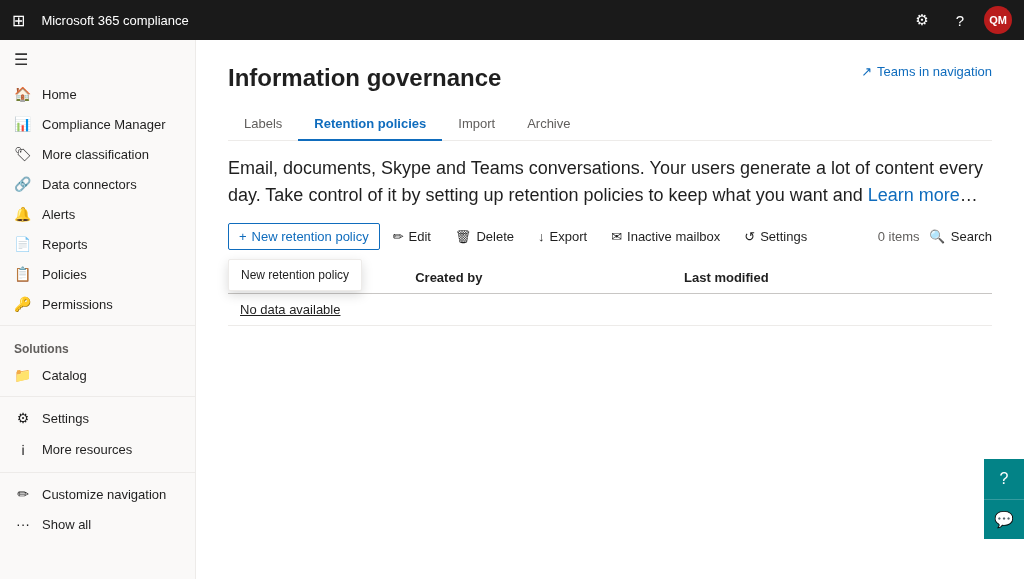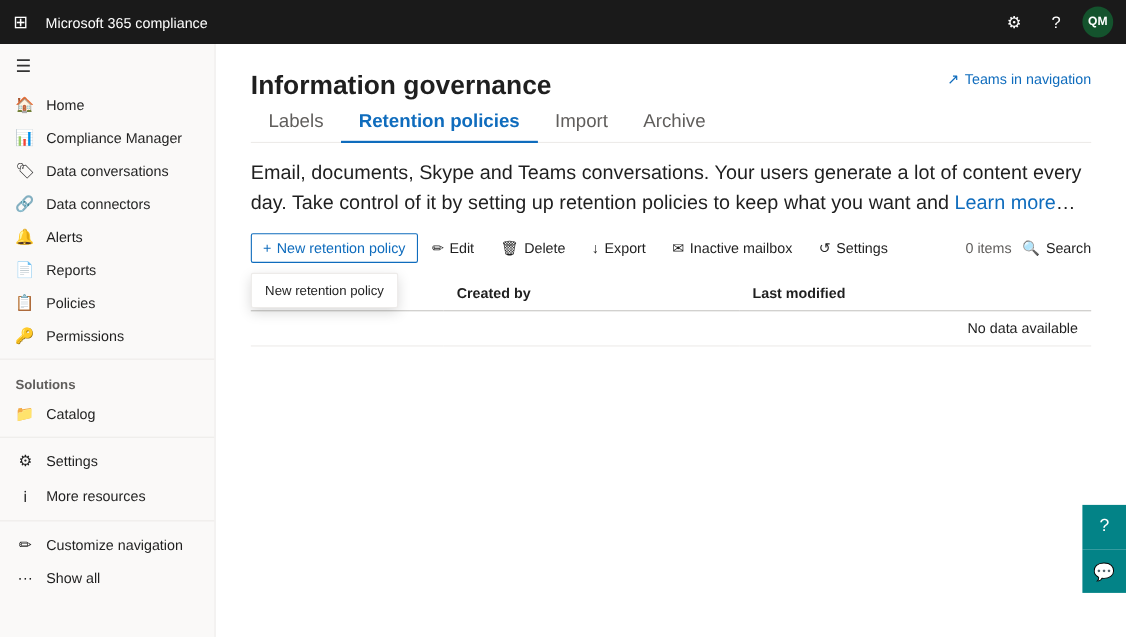--- a/index.html
+++ b/index.html
@@ -39,21 +39,21 @@
       cursor: pointer;
       font-size: 15px;
       display: flex;
       align-items: center;
       justify-content: center;
       width: 28px;
       height: 28px;
       border-radius: 50%;
     }
     .topbar-avatar {
-      background: #14532d;
+      background: #b91c1c;
       color: #fff;
       border-radius: 50%;
       width: 28px;
       height: 28px;
       display: flex;
       align-items: center;
       justify-content: center;
       font-size: 11px;
       font-weight: 600;
       cursor: pointer;
@@ -108,20 +108,21 @@
     .content {
       flex: 1;
       padding: 24px 32px;
       overflow-y: auto;
       position: relative;
     }
     .content-header {
       display: flex;
       align-items: flex-start;
       justify-content: space-between;
+      margin-bottom: 16px;
     }
     .page-title {
       font-size: 24px;
       font-weight: 600;
       color: #1f1f1f;
     }
     .show-in-nav-btn {
       display: flex;
       align-items: center;
       gap: 5px;
@@ -135,21 +136,21 @@
     
     .tabs {
       display: flex;
       border-bottom: 1px solid #edebe9;
       margin-bottom: 14px;
       gap: 0;
     }
     .tab {
       padding: 8px 16px;
       cursor: pointer;
-      font-size: 17px;
+      font-size: 13px;
       color: #605e5c;
       border-bottom: 2px solid transparent;
       margin-bottom: -1px;
     }
     .tab.active {
       color: #0f6cbd;
       border-bottom: 2px solid #0f6cbd;
       font-weight: 600;
     }
 
@@ -237,24 +238,25 @@
       padding: 8px 12px;
       border-bottom: 1px solid #c8c6c4;
     }
     .data-table td {
       padding: 8px 12px;
       font-size: 13px;
       color: #1f1f1f;
       border-bottom: 1px solid #edebe9;
     }
     .no-data {
-      text-align: right;
+      text-align: left;
       padding: 40px;
       color: #605e5c;
       font-size: 13px;
+      text-decoration: underline;
     }
 
     
     .fab-container {
       position: fixed;
       right: 0;
       bottom: 40px;
       display: flex;
       flex-direction: column;
       gap: 0;
@@ -295,21 +297,21 @@
     <div class="sidebar-item">
       <span class="icon">🏠</span>
       <span>Home</span>
     </div>
     <div class="sidebar-item">
       <span class="icon">📊</span>
       <span>Compliance Manager</span>
     </div>
     <div class="sidebar-item">
       <span class="icon">🏷</span>
-      <span>Data conversations</span>
+      <span>More classification</span>
     </div>
     <div class="sidebar-item">
       <span class="icon">🔗</span>
       <span>Data connectors</span>
     </div>
     <div class="sidebar-item">
       <span class="icon">🔔</span>
       <span>Alerts</span>
     </div>
     <div class="sidebar-item">

